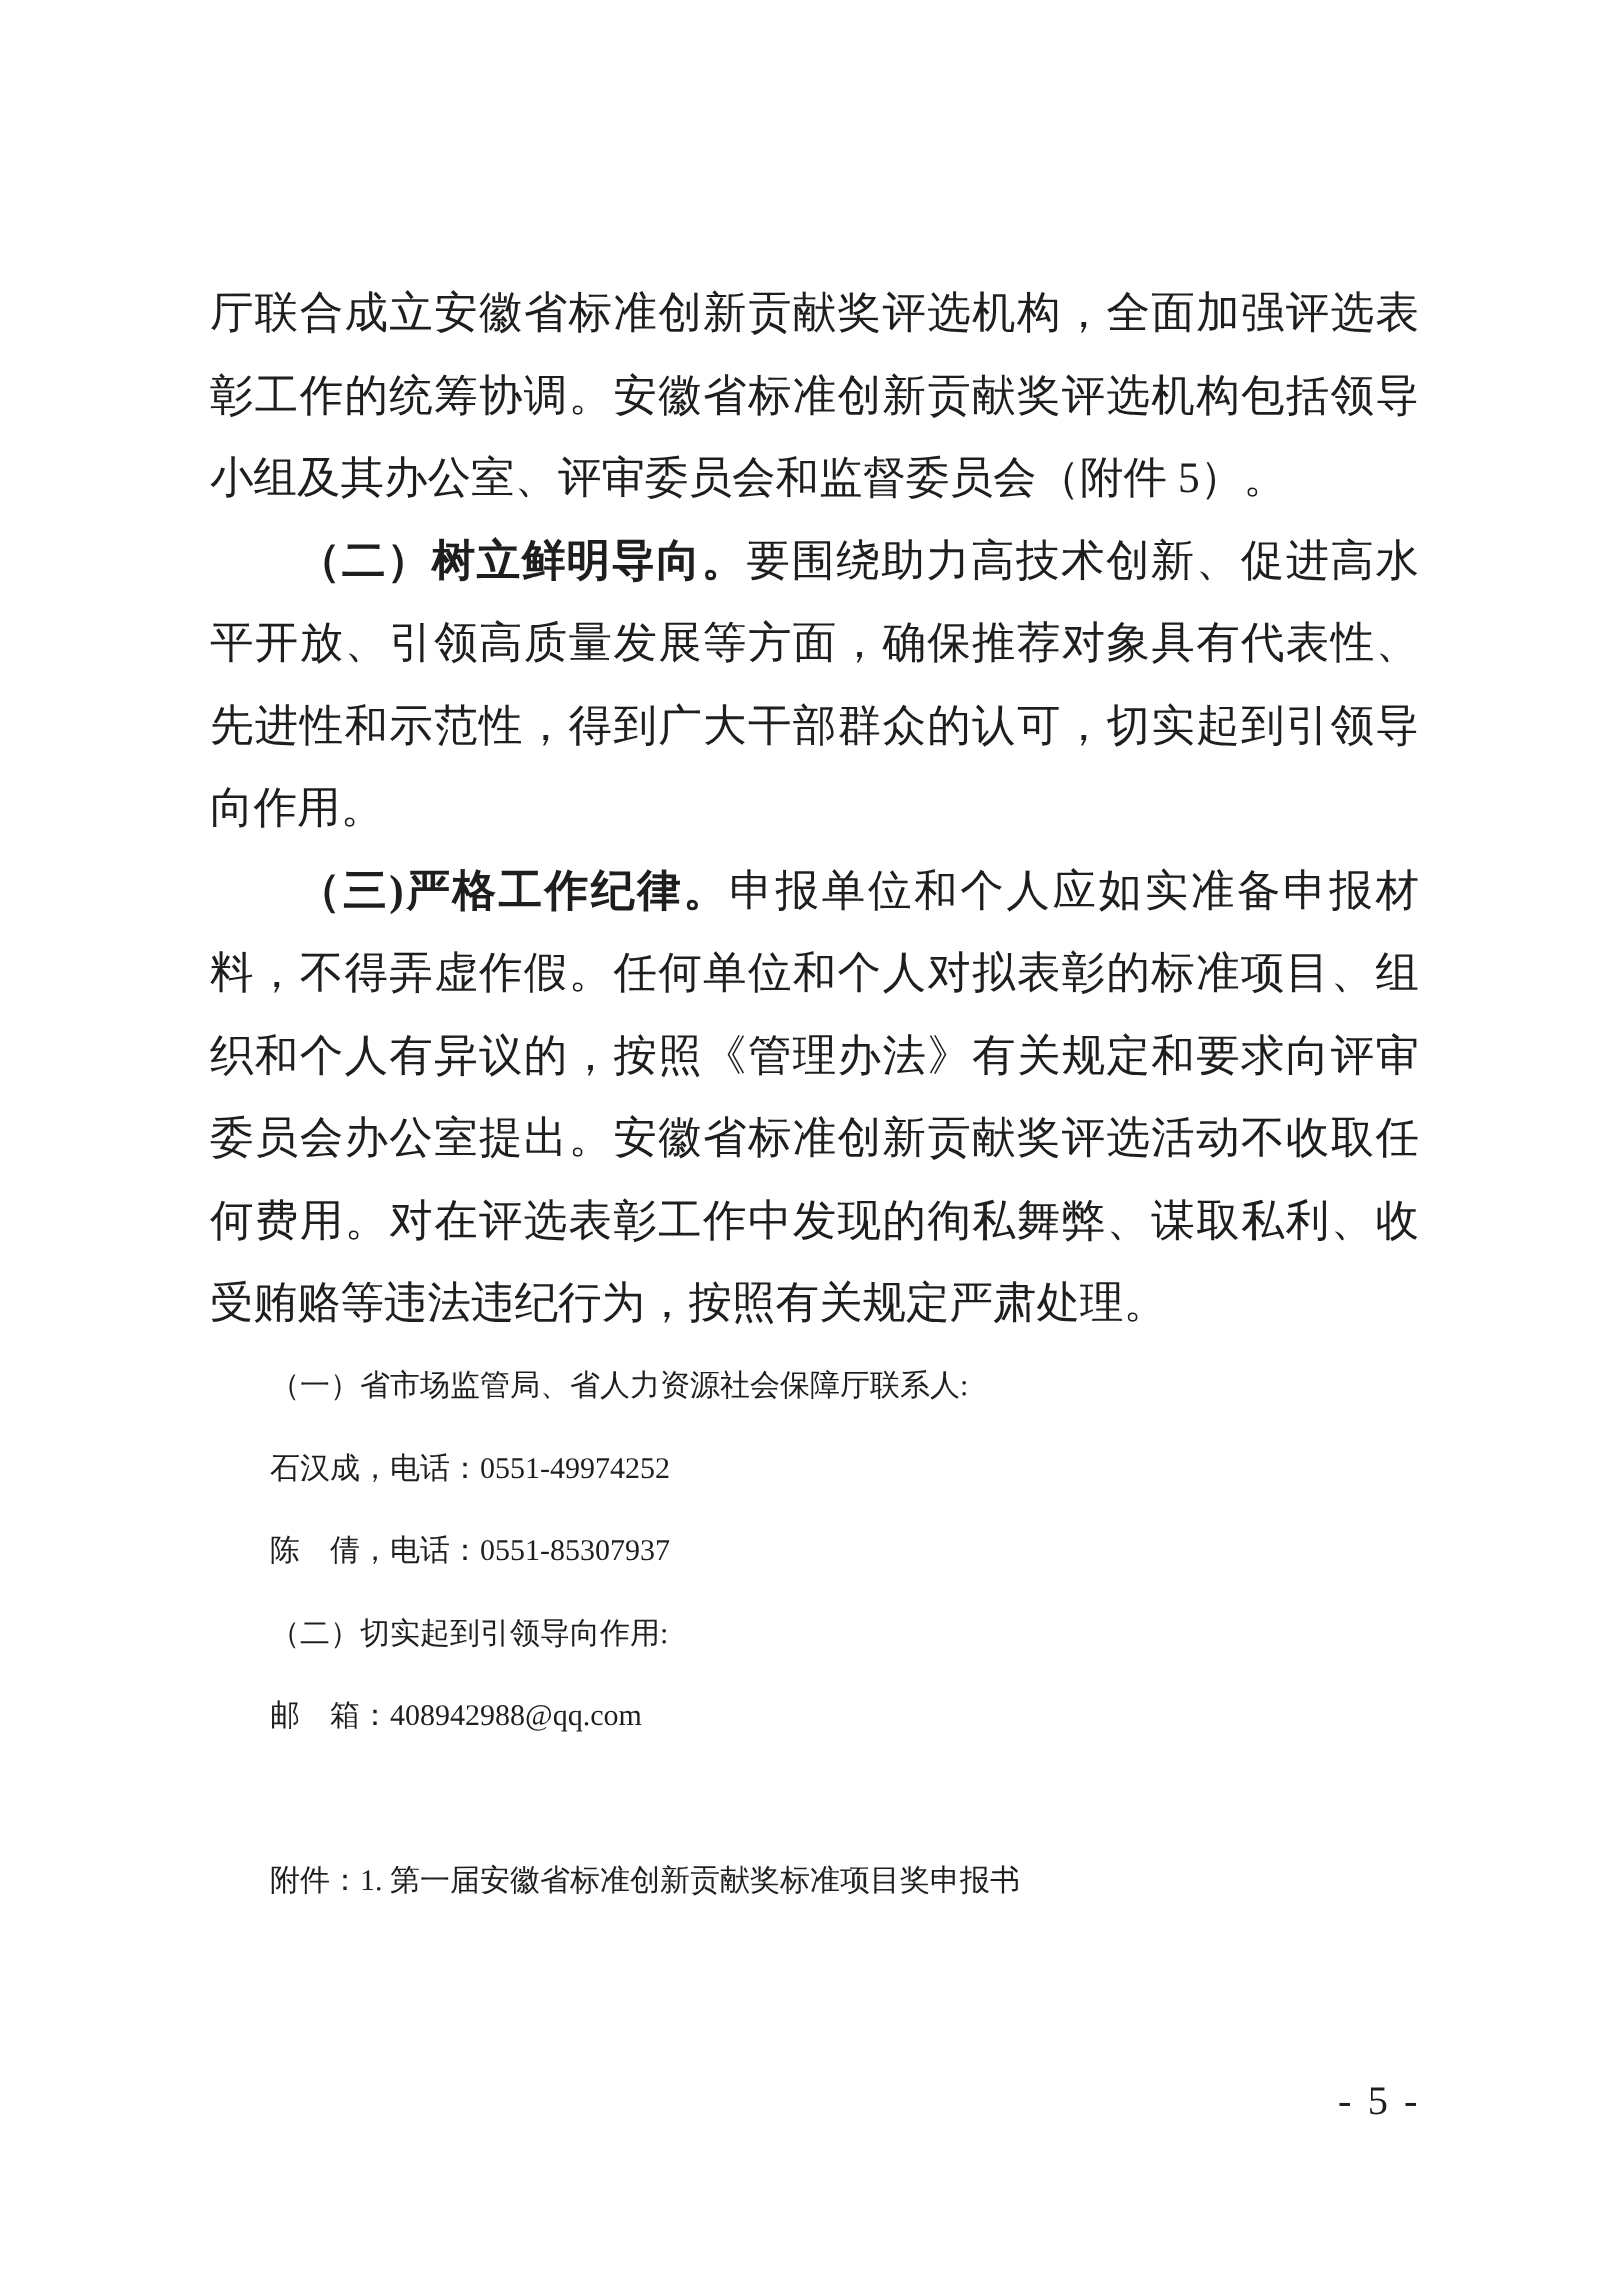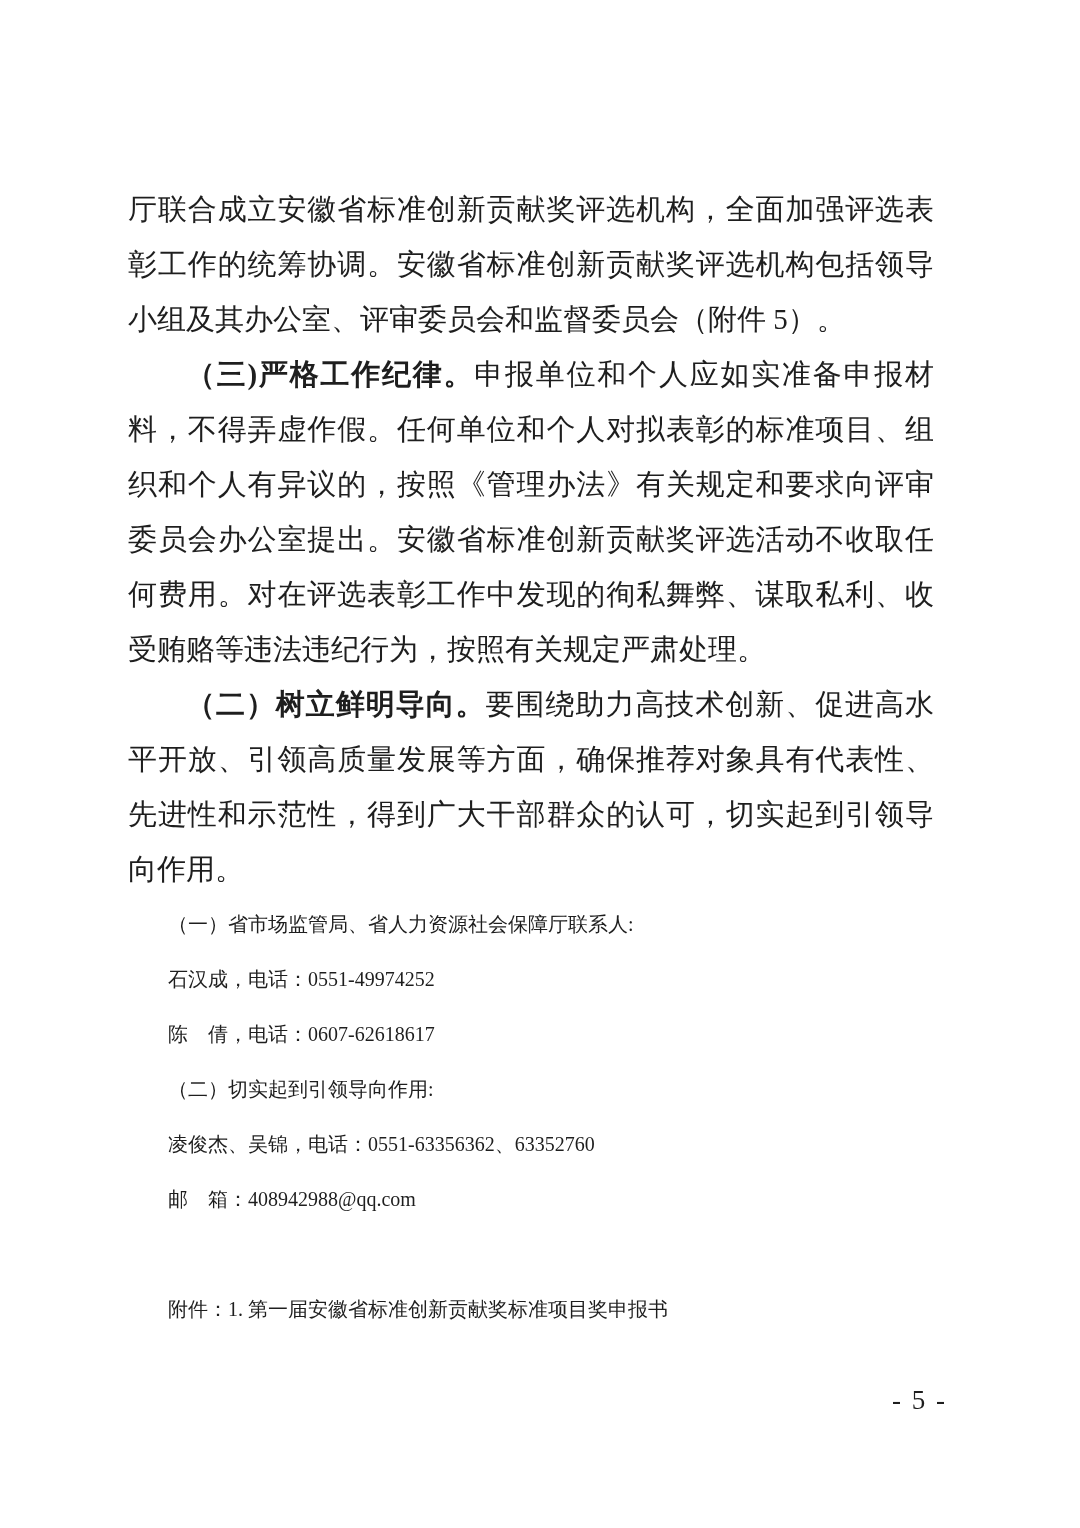--- a/index.html
+++ b/index.html
@@ -11,21 +11,21 @@
     position: relative;
     width: 1080px;
     height: 1528px;
     background: #ffffff;
     overflow: hidden;
     font-family: "Liberation Serif", "DejaVu Serif", serif;
     color: #1e1e1e;
   }
   .content {
     position: absolute;
-    left: 128px;
+    left: 140px;
     top: 182px;
     width: 806px;
   }
   .para {
     margin: 0;
     font-size: 29px;
     line-height: 55px;
     text-align: justify;
   }
   .indent {
@@ -64,34 +64,33 @@
 </style>
 </head>
 <body>
 
 <div class="page">
   <div class="content">
 
     <p class="para">厅联合成立安徽省标准创新贡献奖评选机构，全面加强评选表彰工作的统筹协调。安徽省标准创新贡献奖评选机构包括领导小组及其办公室、评审委员会和监督委员会（附件 5）。</p>
 
     <p class="para indent">
-      <span class="lead">（三)严格工作纪律。</span><span>申报单位和个人应如实准备申报材料，不得弄虚作假。任何单位和个人对拟表彰的标准项目、组织和个人有异议的，按照《管理办法》有关规定和要求向评审委员会办公室提出。安徽省标准创新贡献奖评选活动不收取任何费用。对在评选表彰工作中发现的徇私舞弊、谋取私利、收受贿赂等违法违纪行为，按照有关规定严肃处理。</span>
+      <span class="lead">（二）树立鲜明导向。</span><span>要围绕助力高技术创新、促进高水平开放、引领高质量发展等方面，确保推荐对象具有代表性、先进性和示范性，得到广大干部群众的认可，切实起到引领导向作用。</span>
     </p>
 
     <p class="para indent">
-      <span class="lead">（二）树立鲜明导向。</span><span>要围绕助力高技术创新、促进高水平开放、引领高质量发展等方面，确保推荐对象具有代表性、先进性和示范性，得到广大干部群众的认可，切实起到引领导向作用。</span>
+      <span class="lead">（三)严格工作纪律。</span><span>申报单位和个人应如实准备申报材料，不得弄虚作假。任何单位和个人对拟表彰的标准项目、组织和个人有异议的，按照《管理办法》有关规定和要求向评审委员会办公室提出。安徽省标准创新贡献奖评选活动不收取任何费用。对在评选表彰工作中发现的徇私舞弊、谋取私利、收受贿赂等违法违纪行为，按照有关规定严肃处理。</span>
     </p>
 
 
     <p class="contact-line">（一）省市场监管局、省人力资源社会保障厅联系人:</p>
     <p class="contact-line">石汉成，电话：0551-49974252</p>
-    <p class="contact-line">陈　倩，电话：0607-62618617</p>
+    <p class="contact-line">陈　倩，电话：0551-85307937</p>
 
     <p class="contact-line">（二）切实起到引领导向作用:</p>
-    <p class="contact-line">凌俊杰、吴锦，电话：0551-63356362、63352760</p>
     <p class="contact-line">邮　箱：408942988@qq.com</p>
 
     <div class="attachment-block">
       <p class="contact-line">附件：1. 第一届安徽省标准创新贡献奖标准项目奖申报书</p>
     </div>
 
   </div>
 
   <div class="page-number">- 5 -</div>
 </div>

